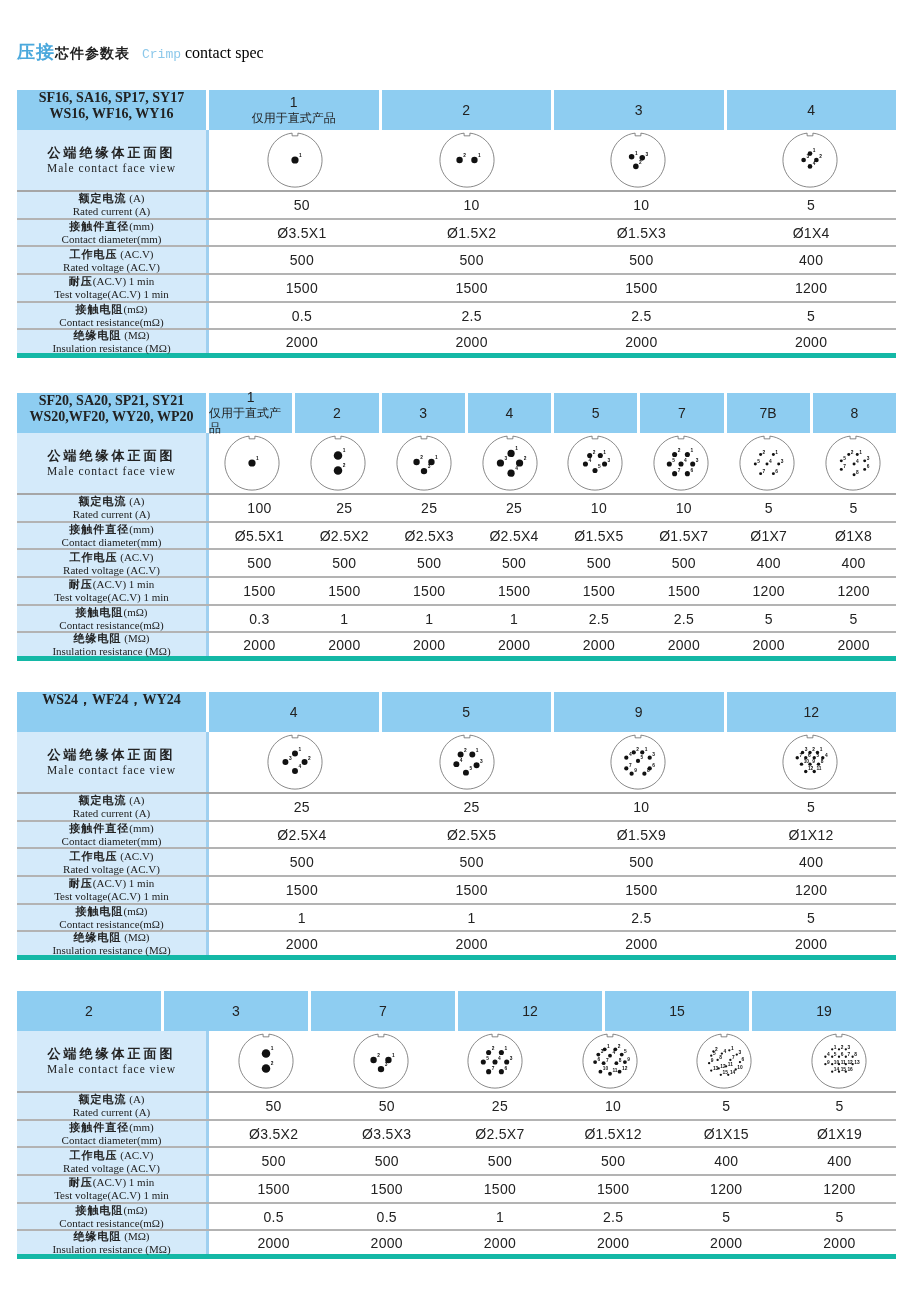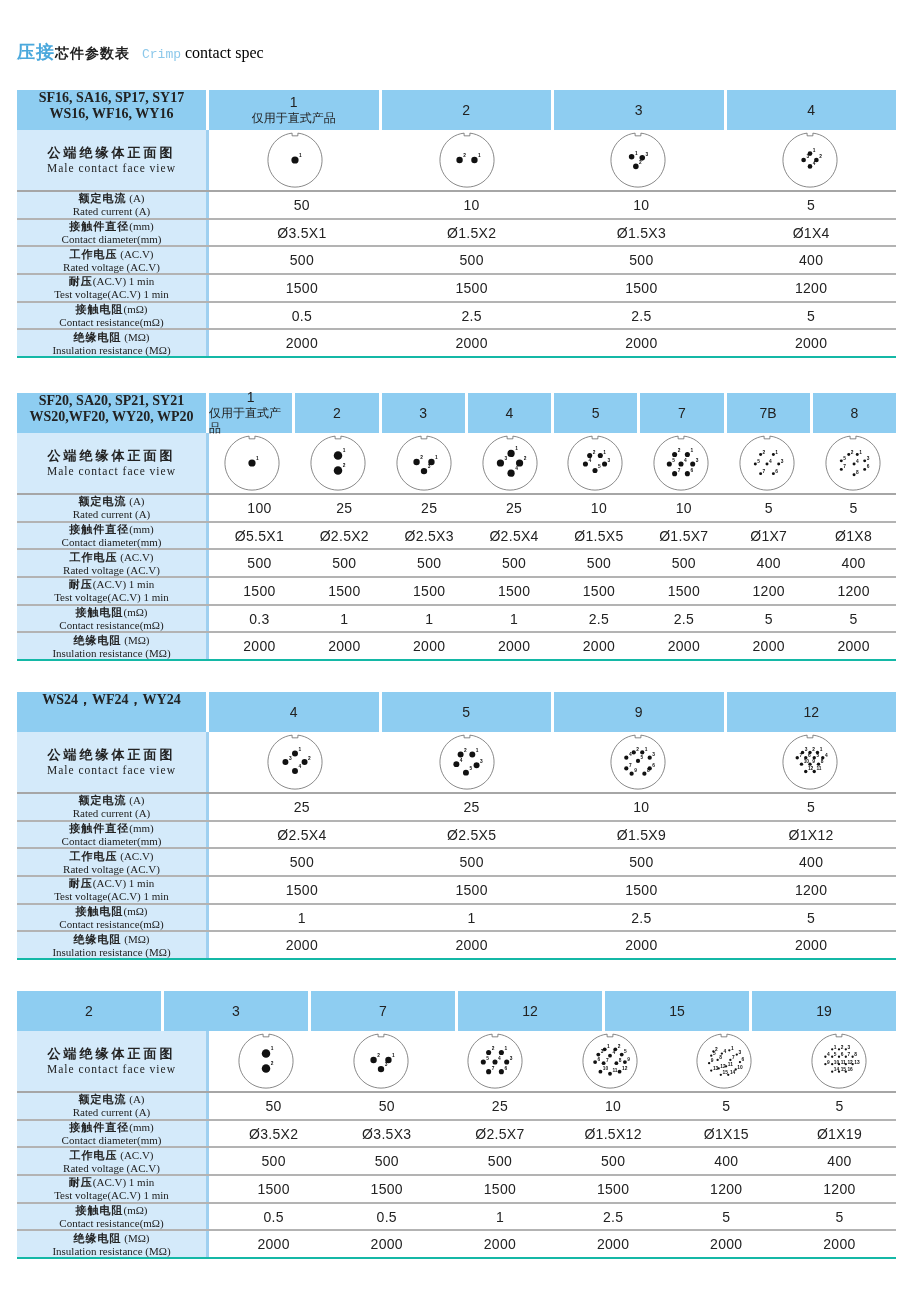--- a/index.html
+++ b/index.html
@@ -28,21 +28,21 @@
   .hdr-cell {
     flex: 1; background: #8ecdf1;
     display: flex; flex-direction: column; align-items: center; justify-content: center;
     font-size: 14px; color: #222; line-height: 15px;
   }
   .hdr-cell .note { font-family: Liberation Serif, serif; font-size: 12px; margin-top: 1px; }
 
   .row { display: flex; border-bottom: 1px solid #a6a6a6; }
   .row.face { height: 62px; border-bottom: 2px solid #a6a6a6; }
   .row.data { height: 27.7px; border-bottom: 2px solid #b3b3b3; gap: 8px; }
-  .row.last { border-bottom: 2px solid #14b8a6; }
+  .row.last { border-bottom: 5px solid #14b8a6; }
   .label-cell {
     width: 192px; flex: none; background: #d4eafa;
     border-right: 3px solid #9fd0f0;
     display: flex; flex-direction: column; align-items: center; justify-content: center;
     line-height: 12px;
   }
   .label-cell .cn { font-family: "DejaVu Sans", sans-serif; font-size: 11px; font-weight: bold; color: #222; letter-spacing: 1px; }
   .label-cell .cn .u { font-family: "Liberation Serif", serif; font-weight: normal; font-size: 11px; letter-spacing: 0; }
   .label-cell .en { font-family: "Liberation Serif", serif; font-size: 11px; color: #222; }
   .row.face .label-cell .cn { font-size: 13px; letter-spacing: 3px; line-height: 17px; }

